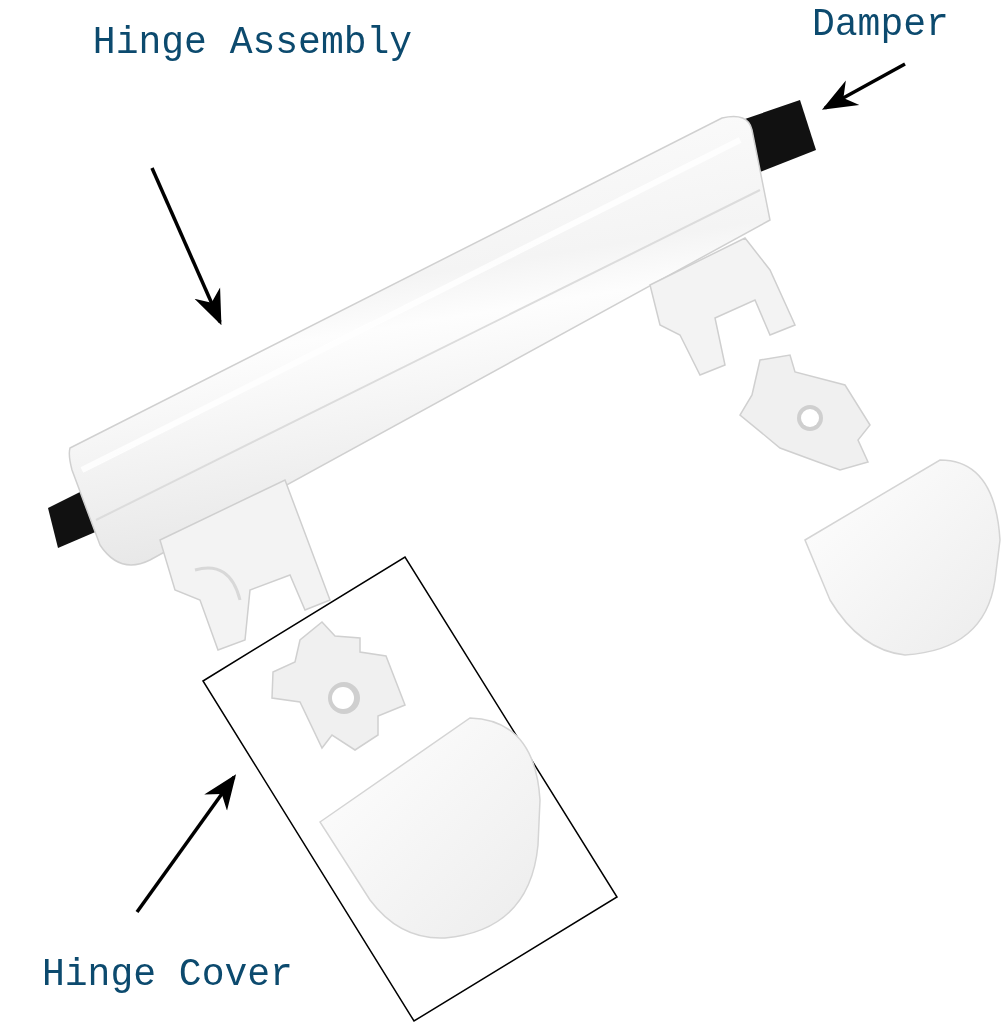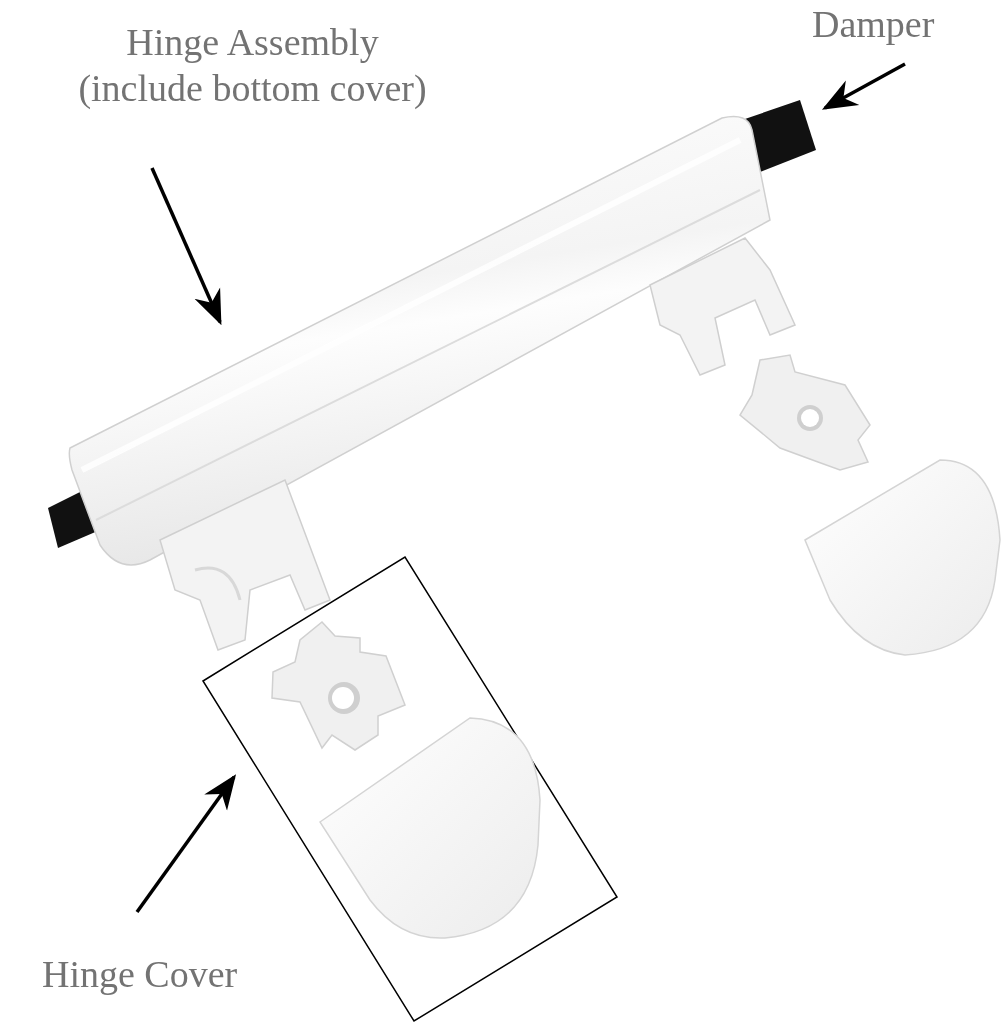--- a/index.html
+++ b/index.html
@@ -1,28 +1,27 @@
 <!DOCTYPE html>
 <html><head>
   <meta charset="utf-8">
   <style>
     html, body { margin: 0; padding: 0; background: #ffffff; }
     body { width: 1008px; height: 1024px; position: relative; overflow: hidden; font-family: "Liberation Sans", sans-serif; }
-    .label { position: absolute; color: #737373; font-family: Liberation Serif, serif; white-space: nowrap; line-height: 1.2; }
+    .label { position: absolute; color: #0c4a6e; font-family: Liberation Mono, monospace; white-space: nowrap; line-height: 1.2; }
     #lbl-assembly { left: 0; top: 20px; width: 505px; text-align: center; font-size: 38px; }
     #lbl-damper { left: 812px; top: 2px; font-size: 38px; }
     #lbl-cover { left: 42px; top: 952px; font-size: 38px; }
     svg { position: absolute; left: 0; top: 0; }
   </style>
 </head>
 <body>
 
 <div class="label" id="lbl-assembly">
   <div>Hinge Assembly</div>
-  <div>(include bottom cover)</div>
 </div>
 <div class="label" id="lbl-damper">Damper</div>
 <div class="label" id="lbl-cover">Hinge Cover</div>
 
 <svg width="1008" height="1024" viewBox="0 0 1008 1024">
   <defs>
     <linearGradient id="bodyGrad" x1="0" y1="0" x2="0.25" y2="1">
       <stop offset="0" stop-color="#ffffff"></stop>
       <stop offset="0.45" stop-color="#f4f4f4"></stop>
       <stop offset="0.55" stop-color="#fdfdfd"></stop>

